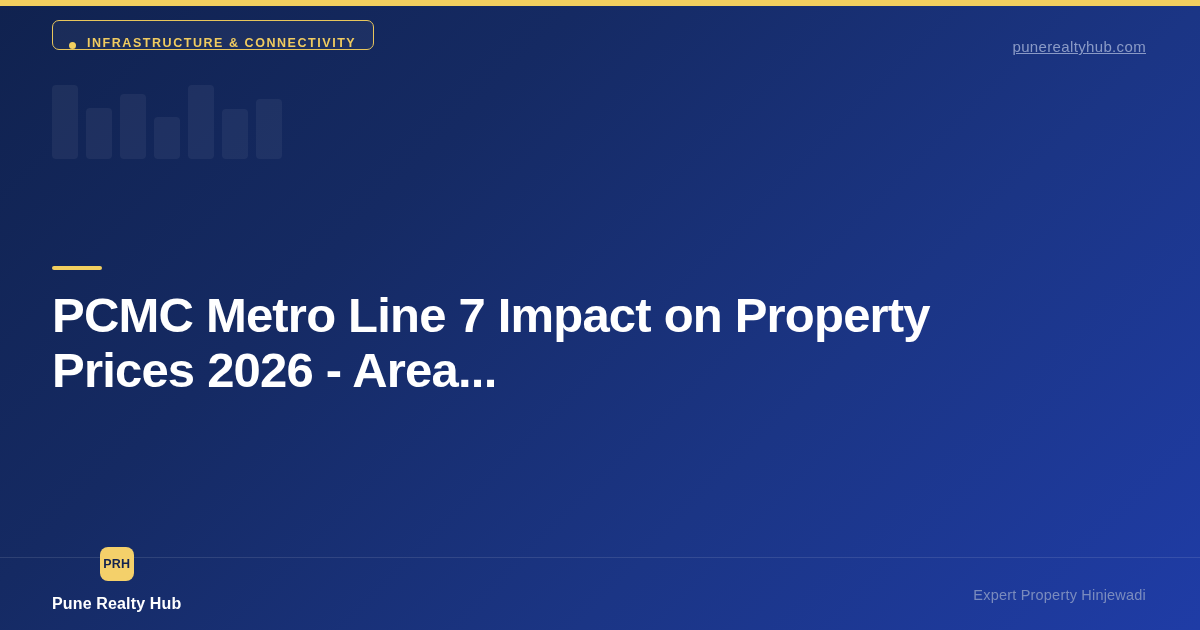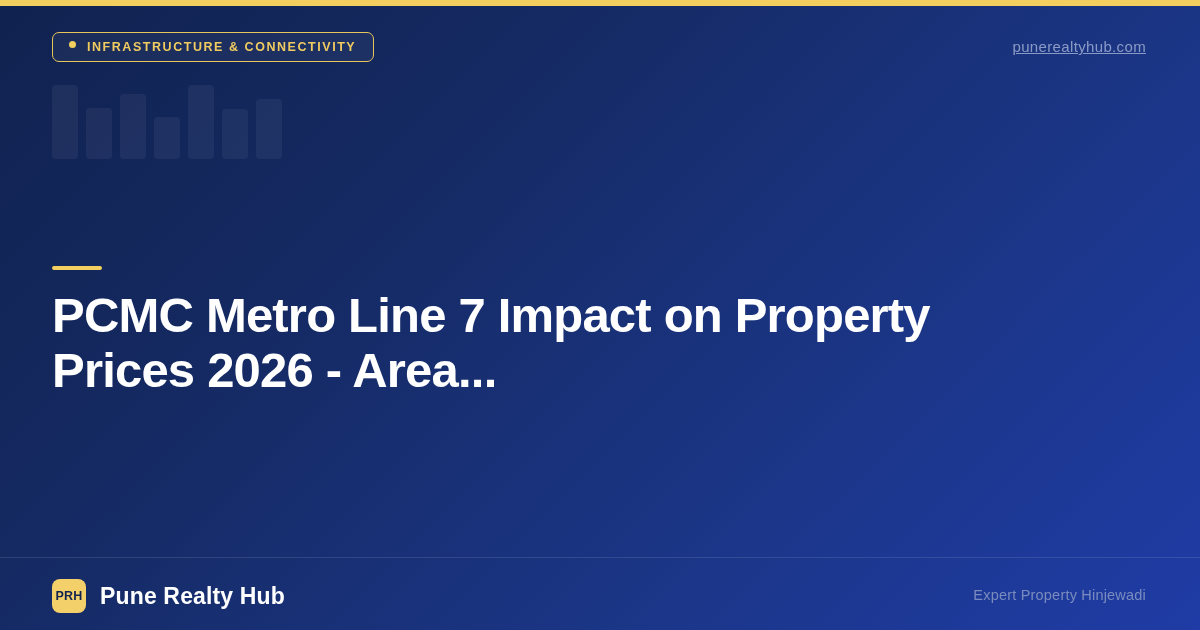--- a/index.html
+++ b/index.html
@@ -23,25 +23,25 @@
     position:absolute;
     top:0; left:0;
     width:1200px;
     height:6px;
     background:#f2cf5f;
   }
 
   
   .category-badge {
     position:absolute;
-    top:32px;
+    top:20px;
     left:52px;
     height:30px;
     display:flex;
-    align-items:flex-start;
+    align-items:flex-end;
     gap:11px;
     padding:8px 17px 0 16px;
     border:1.6px solid #e8c65c;
     border-radius:7px;
     background:rgba(255,255,255,0.045);
   }
   .badge-dot {
     width:7px; height:7px;
     border-radius:50%;
     background:#f2cf5f;
@@ -132,36 +132,37 @@
     height:1px;
     background:rgba(255,255,255,0.11);
   }
   .footer-brand {
     position:absolute;
     left:52px;
     bottom:17px;
     display:flex;
     align-items:center;
     gap:14px;
+    flex-direction:column;
   }
   .brand-logo {
     width:34px; height:34px;
     border-radius:8px;
     background:#f4d06a;
     color:#13234f;
     font-size:12.5px;
     font-weight:bold;
     letter-spacing:0.2px;
     display:flex;
     align-items:center;
     justify-content:center;
     flex:none;
   }
   .brand-name {
-    font-size:23px;
+    font-size:16px;
     font-weight:bold;
     color:#ffffff;
     letter-spacing:0.15px;
   }
   .footer-tagline {
     position:absolute;
     right:54px;
     bottom:27px;
     font-size:14.5px;
     color:#8b9ac4;

